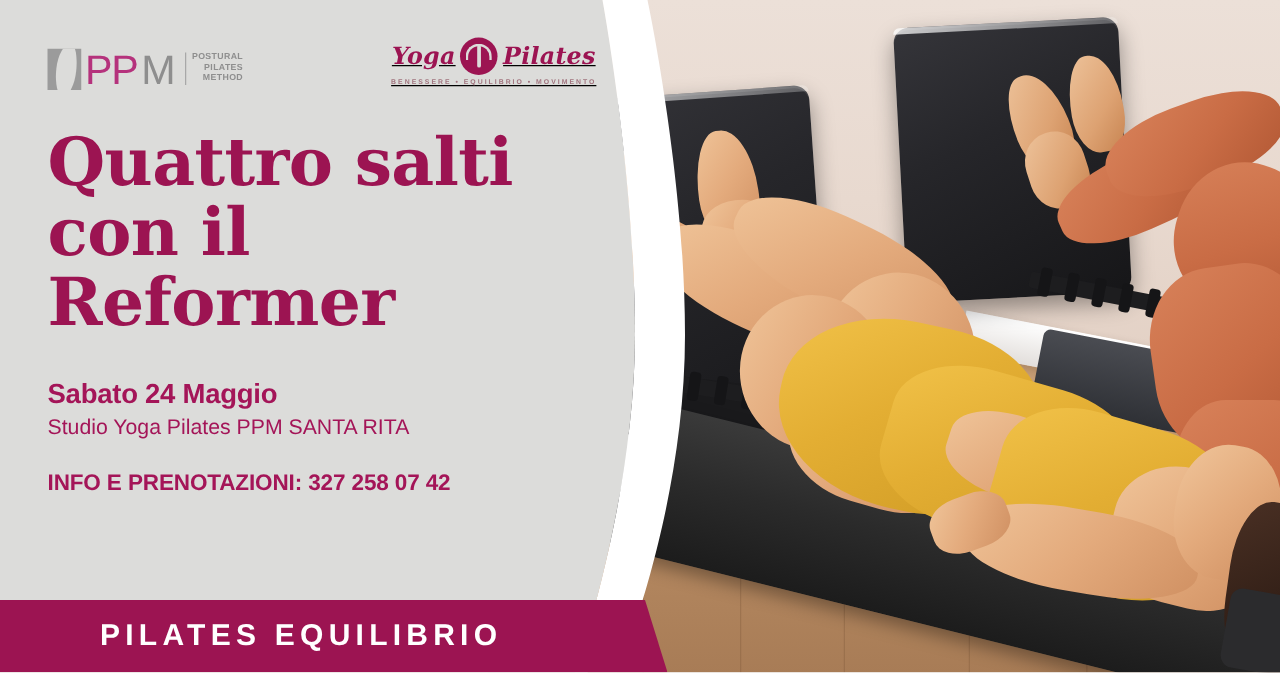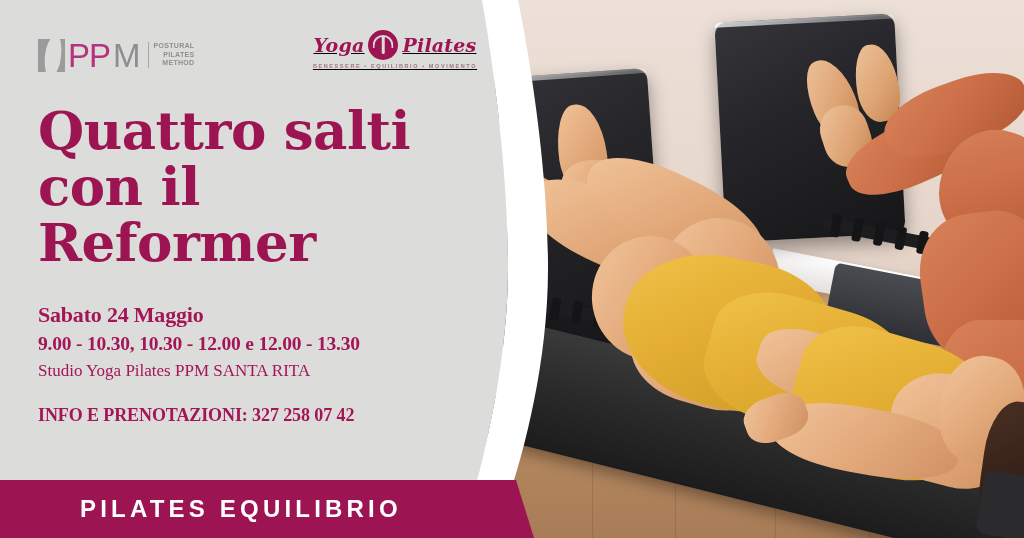--- a/index.html
+++ b/index.html
@@ -189,21 +189,21 @@
     font-family:"DejaVu Serif", serif; font-weight:700;
     font-size:53px; line-height:1.06; color:#9c1452;
     letter-spacing:-0.5px;
   }
   .subhead {
     margin-top:17px;
     font-family:"DejaVu Serif", serif; font-weight:700;
     font-size:27px; line-height:1.1; color:#9c1452;
   }
 
-  .details { margin-top:29px;font-family:Liberation Serif, serif; }
+  .details { margin-top:29px; }
   .d-date {
     font-size:22px; font-weight:700; color:#a41558; line-height:1.35;
     letter-spacing:-.2px;
   }
   .d-times {
     font-size:19.5px; font-weight:700; color:#a41558; line-height:1.5;
     letter-spacing:-.2px;
   }
   .d-venue, .d-addr {
     font-size:17px; font-weight:400; color:#a41558; line-height:1.55;
@@ -344,21 +344,20 @@
     </div>
 
     <div class="headline">
       <div>Quattro salti</div>
       <div>con il Reformer</div>
     </div>
 
 
     <div class="details">
       <div class="d-date">Sabato 24 Maggio</div>
-      <div class="d-times">9.00 - 10.30, 10.30 - 12.00 e 12.00 - 13.30</div>
       <div class="d-venue">Studio Yoga Pilates PPM SANTA RITA</div>
       <div class="d-info">INFO E PRENOTAZIONI: 327 258 07 42</div>
     </div>
   </div>
 
   <div class="banner">
     <span class="banner-text">PILATES EQUILIBRIO</span>
   </div>
 
 </div>

